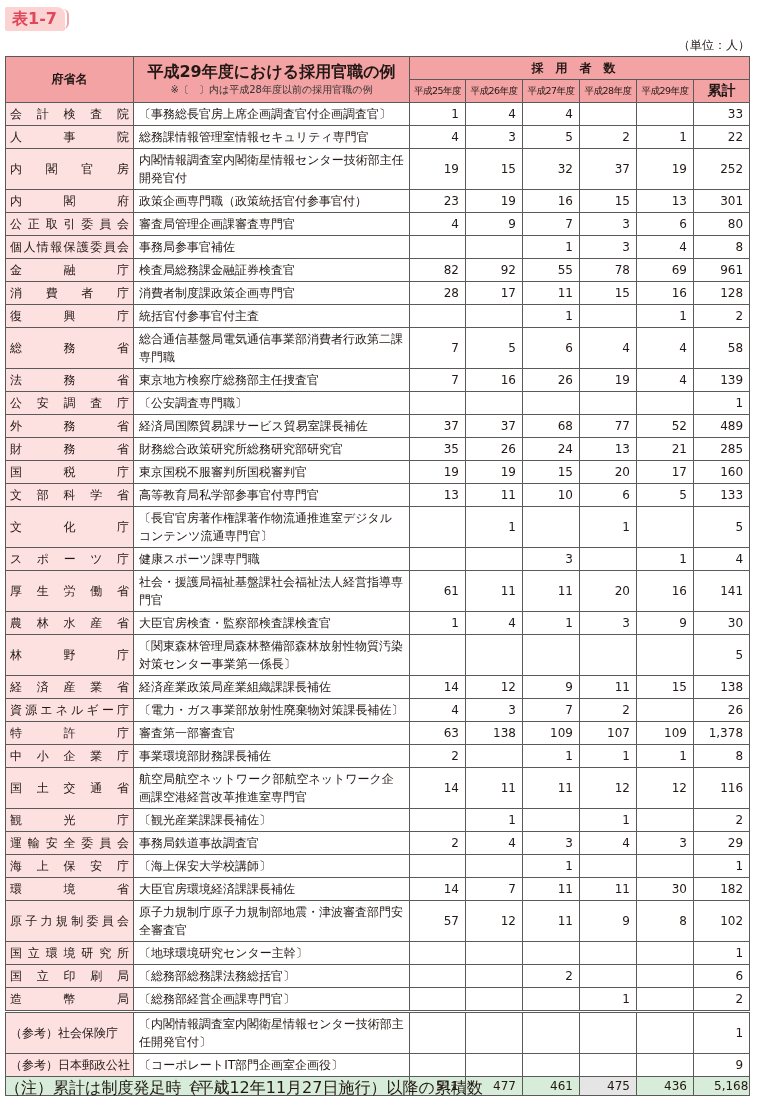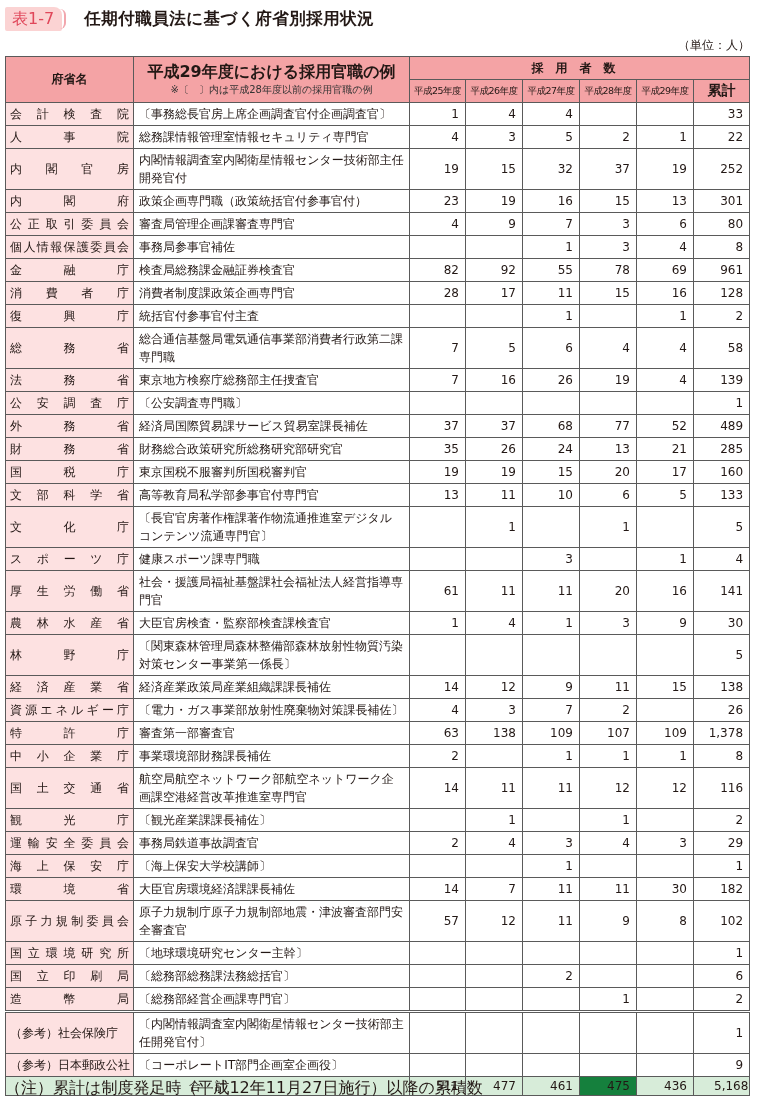--- a/index.html
+++ b/index.html
@@ -1,20 +1,20 @@
 <!DOCTYPE html>
 <html><head>
 <meta charset="utf-8">
 <style>
   html, body { margin:0; padding:0; background:#ffffff; }
   body { width:760px; height:1105px; position:relative; overflow:hidden;
          font-family:"DejaVu Sans", "Liberation Sans", sans-serif; color:#231815; }
   .title-wrap { position:absolute; left:5px; top:6px; height:26px; display:flex; align-items:center; }
   .badge { background:#fbd3d3; color:#e0475a; font-size:16px; height:24px; line-height:24px;
-           padding:0 8px 0 7px; border-radius:2px 8px 2px 2px; position:relative; font-weight:normal; }
+           padding:0 8px 0 7px; border-radius:2px 8px 2px 2px; position:relative; font-weight:bold; }
   .badge:after { content:""; position:absolute; right:-4px; top:2px; width:4px; height:20px;
            border-right:2px solid #f2a6ad; border-radius:0 6px 6px 0; }
   .title { margin-left:22px; font-size:16.5px; font-weight:bold; letter-spacing:0.5px; color:#231815; }
   .unit { position:absolute; right:10px; top:37px; font-size:12px; }
   table { position:absolute; left:5px; top:56px; border-collapse:collapse; table-layout:fixed;
           width:744px; font-size:12px; }
   td, th { border:1px solid #5a5a5a; padding:0 5px; overflow:hidden; }
   th { background:#f4a3a5; font-weight:normal; }
   .h-name { font-weight:bold; font-size:12px;margin-top:32px; }
   .h-ex1 { font-weight:bold; font-size:16px; display:block; }
@@ -31,21 +31,20 @@
   .spread { display:flex; justify-content:space-between; }
   tr.total td { background:#d7ecd9; height:18px;padding-left:20px; }
   tr.total td.label { text-align:center; letter-spacing:14px; }
   .note { position:absolute; left:5px; top:1078px; font-size:16px; }
 </style>
 </head>
 <body>
 
 <div class="title-wrap">
   <span class="badge">表1-7</span>
-  <span class="title">任期付職員法に基づく府省別採用状況</span>
 </div>
 <div class="unit">（単位：人）</div>
 
 <table>
   <colgroup>
     <col style="width:128px">
       <col style="width:276px">
     <col style="width:56px">
       <col style="width:57px">
       <col style="width:57px">
@@ -690,20 +689,20 @@
         <td class="num"></td>
         <td class="num"></td>
         <td class="num"></td>
         <td class="num">9</td>
       </tr>
       <tr class="total">
         <td colspan="2" class="label">合計</td>
         <td class="num" style="background: rgb(215, 236, 217);">511</td>
         <td class="num" style="background: rgb(215, 236, 217);">477</td>
         <td class="num" style="background: rgb(215, 236, 217);">461</td>
-        <td class="num" style="background: #15803d;">475</td>
+        <td class="num" style="background: #e5e5e5;">475</td>
         <td class="num" style="background: rgb(215, 236, 217);">436</td>
         <td class="num" style="background: rgb(215, 236, 217);">5,168</td>
       </tr>
     </tbody>
 </table>
 
 <div class="note">（注）累計は制度発足時（平成12年11月27日施行）以降の累積数</div>
 
 </body></html>

